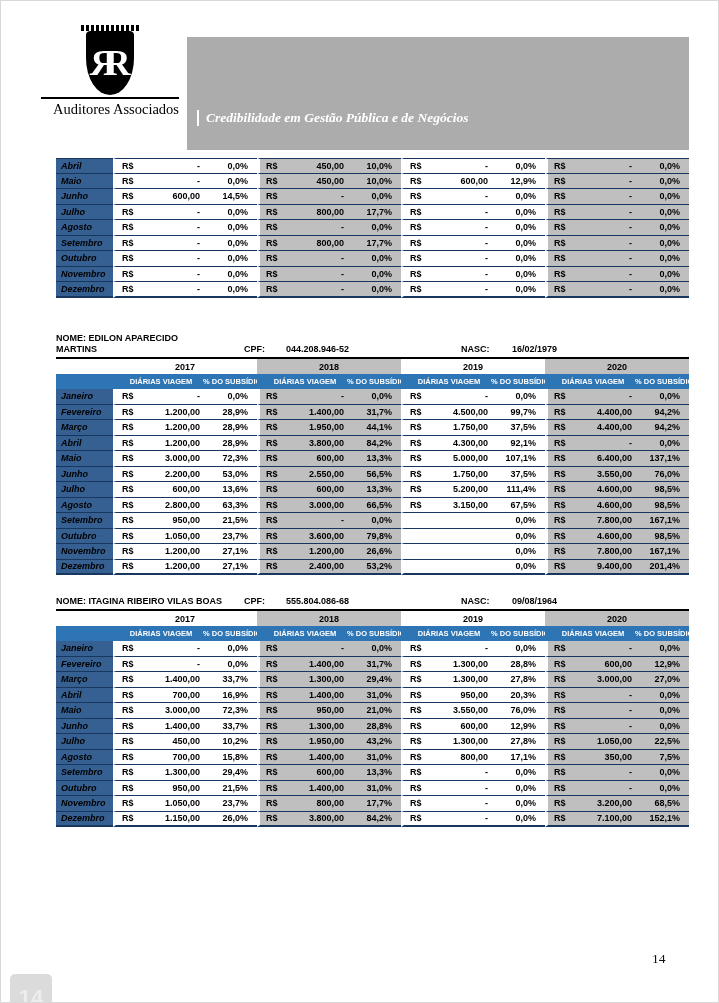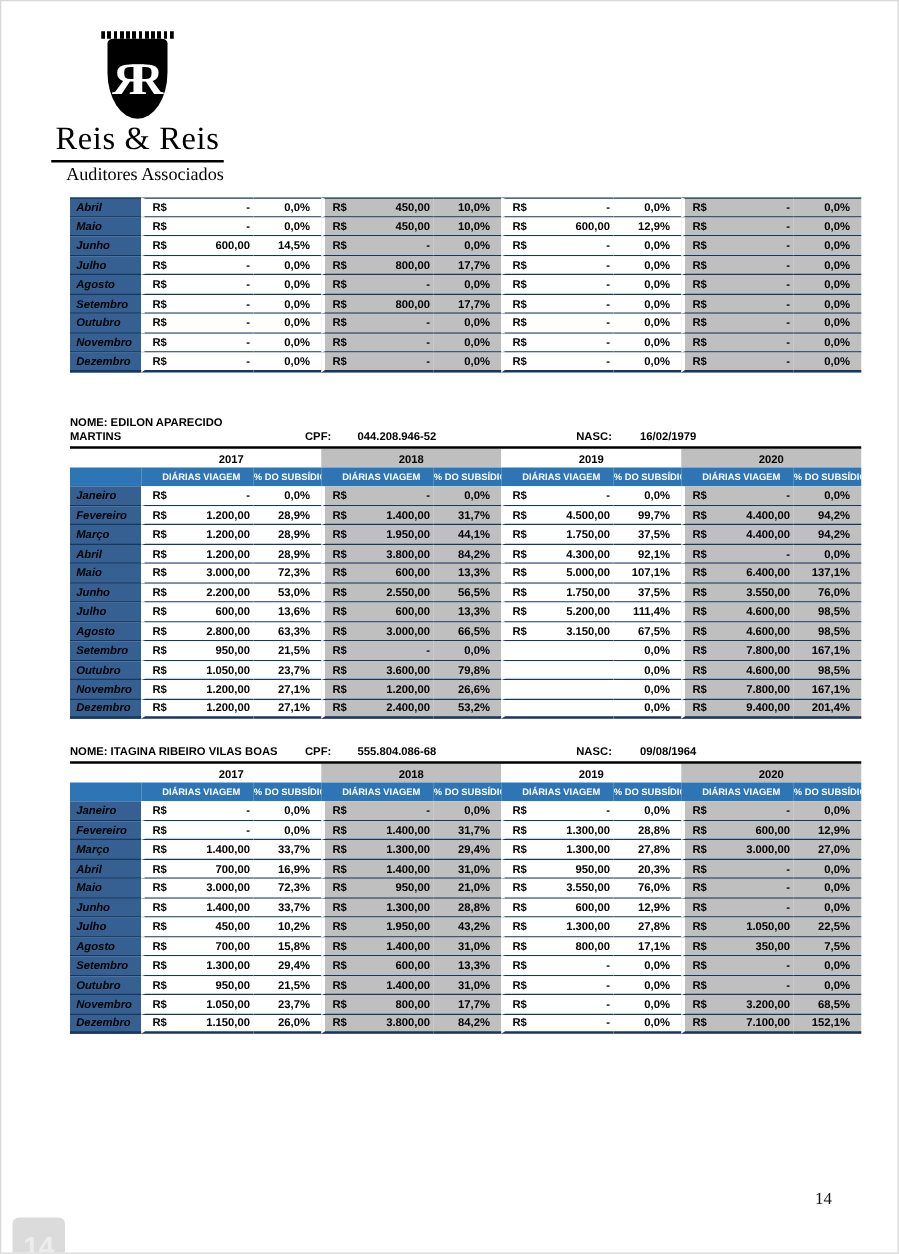--- a/index.html
+++ b/index.html
@@ -71,22 +71,24 @@
 <body>
 
 <div class="page">
 
   <div class="logo">
     <div class="crown"></div>
     <div class="shield">
       <span class="mirror">R</span>
       <span>R</span>
     </div>
-    <div class="logo-name">Reis &amp; Reis</div>
     <div class="logo-sub">Auditores Associados</div>
+  </div>
+  <div class="banner">
+    <span class="tagline">Credibilidade em Gestão Pública e de Negócios</span>
   </div>
 
   <div class="tblwrap" style="top:157px;">
     <table class="tbl">
       <colgroup>
         <col style="width:57px">
           <col style="width:90px">
           <col style="width:54px">
         <col style="width:90px">
           <col style="width:54px">

